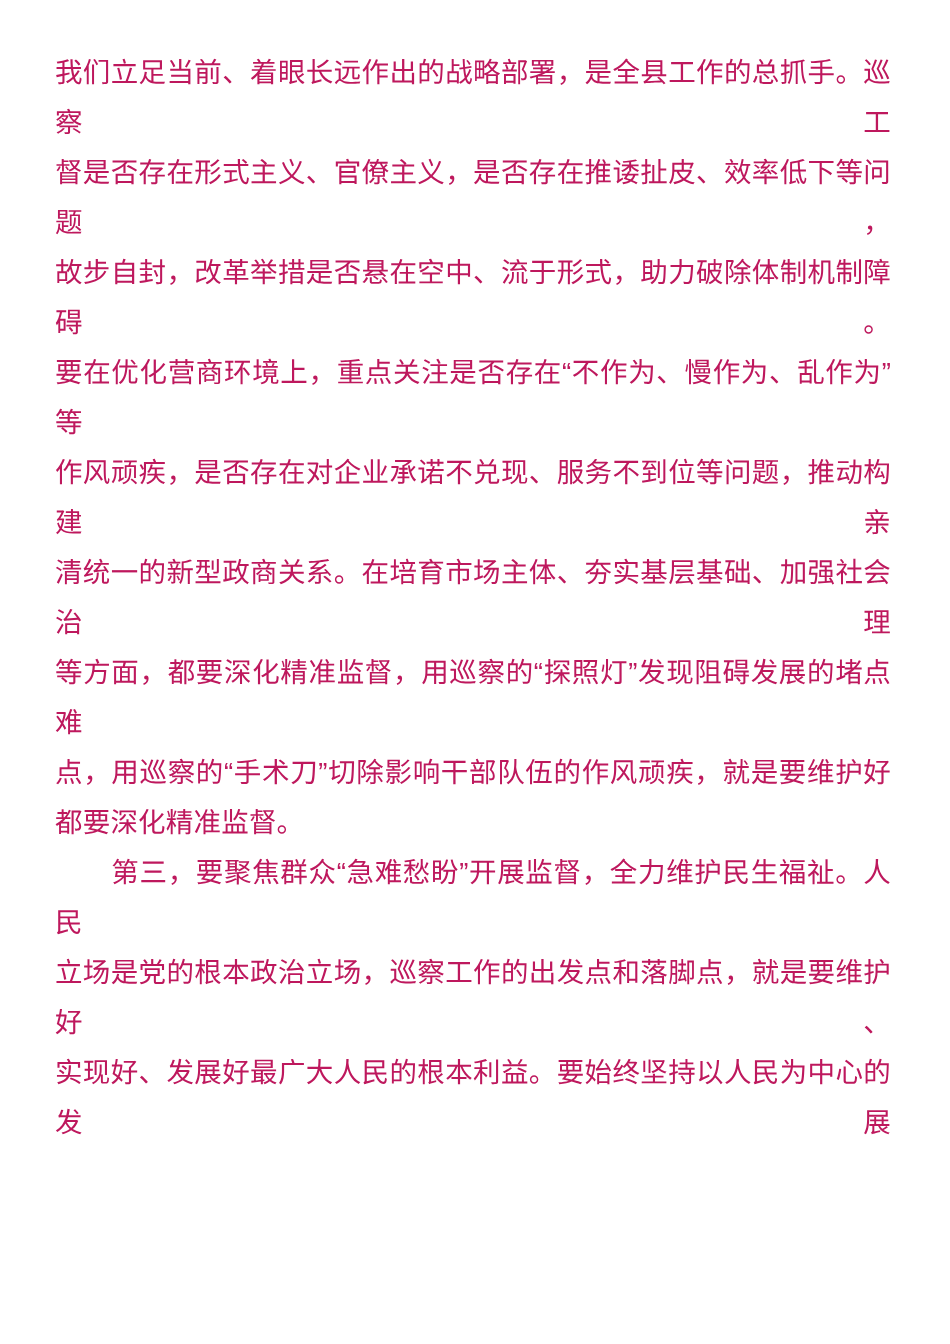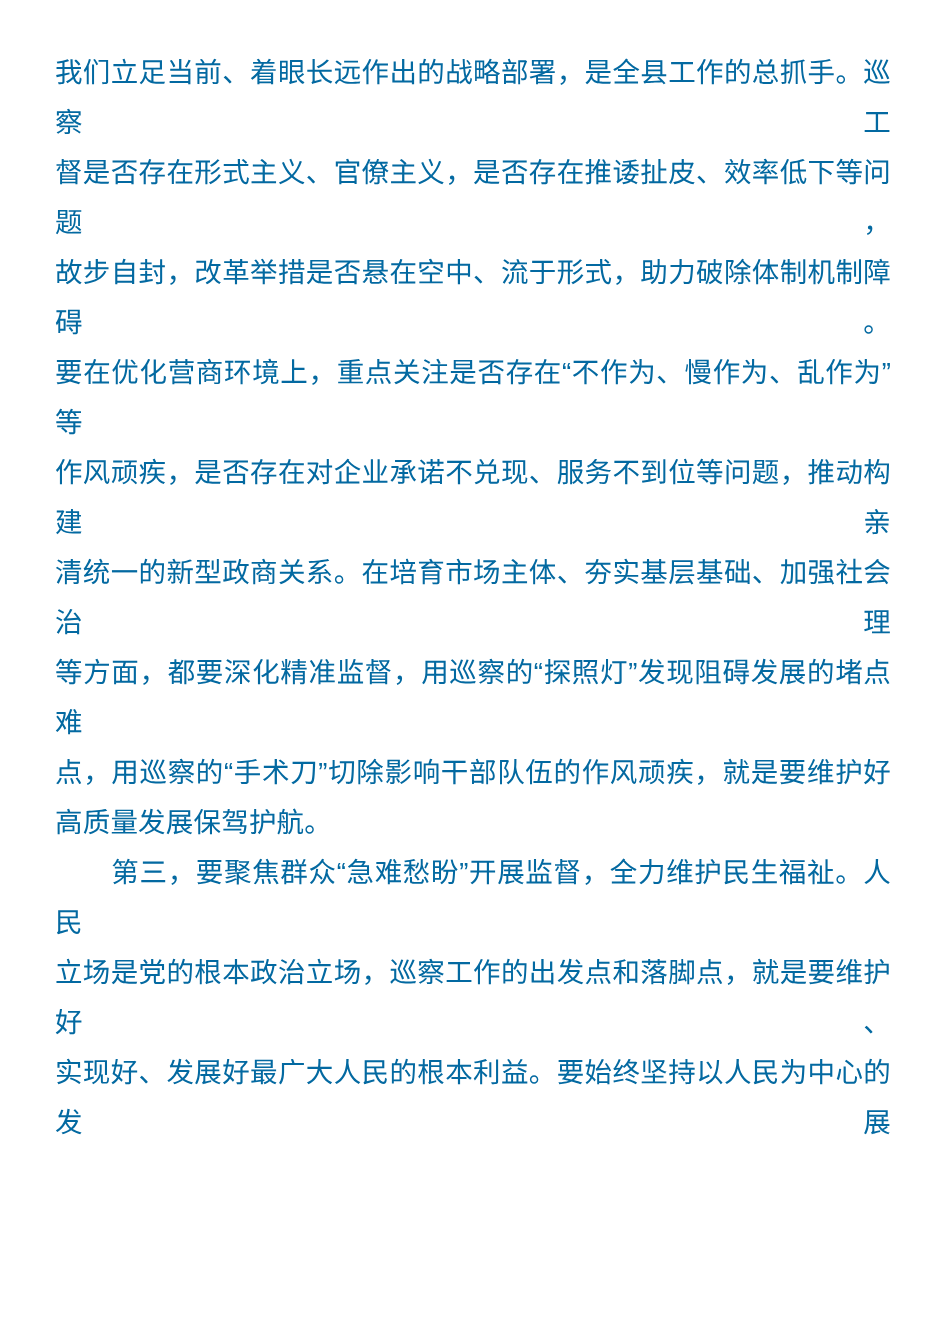--- a/index.html
+++ b/index.html
@@ -19,21 +19,21 @@
   .text-column {
     position: absolute;
     left: 55px;
     top: 48px;
     width: 836px;
   }
   .doc-line {
     font-family: "Liberation Sans", "DejaVu Sans", sans-serif;
     font-size: 27.5px;
     line-height: 50px;
-    color: #0369a1;
+    color: #be185d;
     letter-spacing: 0.2px;
     white-space: pre;
     font-weight: 400;
     -webkit-font-smoothing: antialiased;
   }
   .doc-line.justify {
     text-align: justify;
     text-align-last: justify;
     white-space: normal;
   }
@@ -50,20 +50,20 @@
   <div class="text-column">
 
     <div class="doc-line justify">我们立足当前、着眼长远作出的战略部署，是全县工作的总抓手。巡察工</div>
     <div class="doc-line justify">督是否存在形式主义、官僚主义，是否存在推诿扯皮、效率低下等问题，</div>
     <div class="doc-line justify">故步自封，改革举措是否悬在空中、流于形式，助力破除体制机制障碍。</div>
     <div class="doc-line justify">要在优化营商环境上，重点关注是否存在“不作为、慢作为、乱作为”等</div>
     <div class="doc-line justify">作风顽疾，是否存在对企业承诺不兑现、服务不到位等问题，推动构建亲</div>
     <div class="doc-line justify">清统一的新型政商关系。在培育市场主体、夯实基层基础、加强社会治理</div>
     <div class="doc-line justify">等方面，都要深化精准监督，用巡察的“探照灯”发现阻碍发展的堵点难</div>
     <div class="doc-line justify">点，用巡察的“手术刀”切除影响干部队伍的作风顽疾，就是要维护好</div>
-    <div class="doc-line last-of-para">高质量发展保驾护航。</div>
+    <div class="doc-line last-of-para">都要深化精准监督。</div>
 
     <div class="doc-line justify">　　第三，要聚焦群众“急难愁盼”开展监督，全力维护民生福祉。人民</div>
     <div class="doc-line justify">立场是党的根本政治立场，巡察工作的出发点和落脚点，就是要维护好、</div>
     <div class="doc-line justify">实现好、发展好最广大人民的根本利益。要始终坚持以人民为中心的发展</div>
 
   </div>
 </div>
 
 </body></html>

